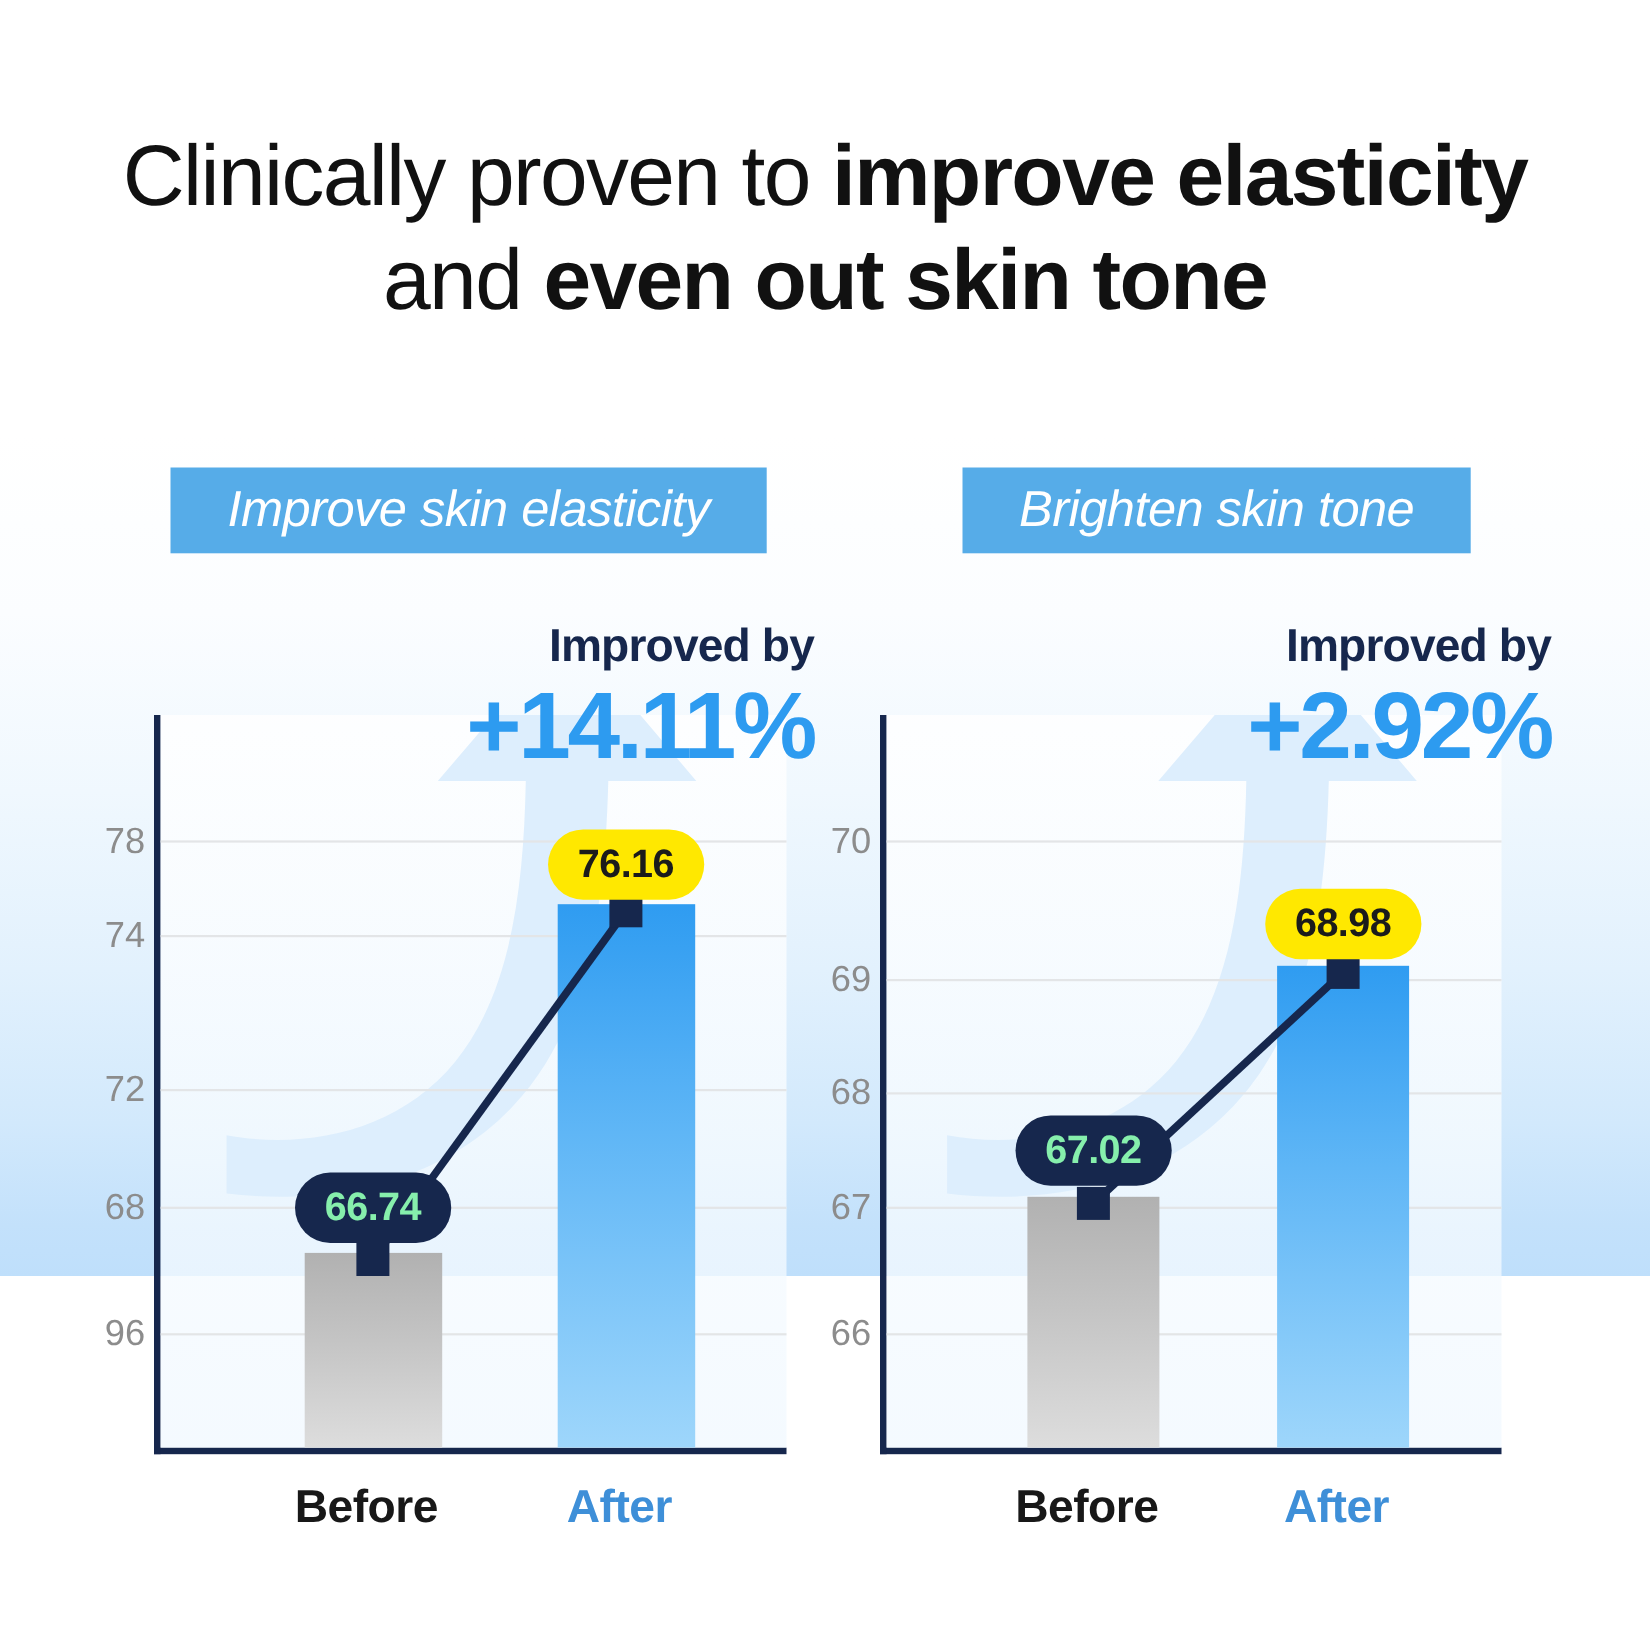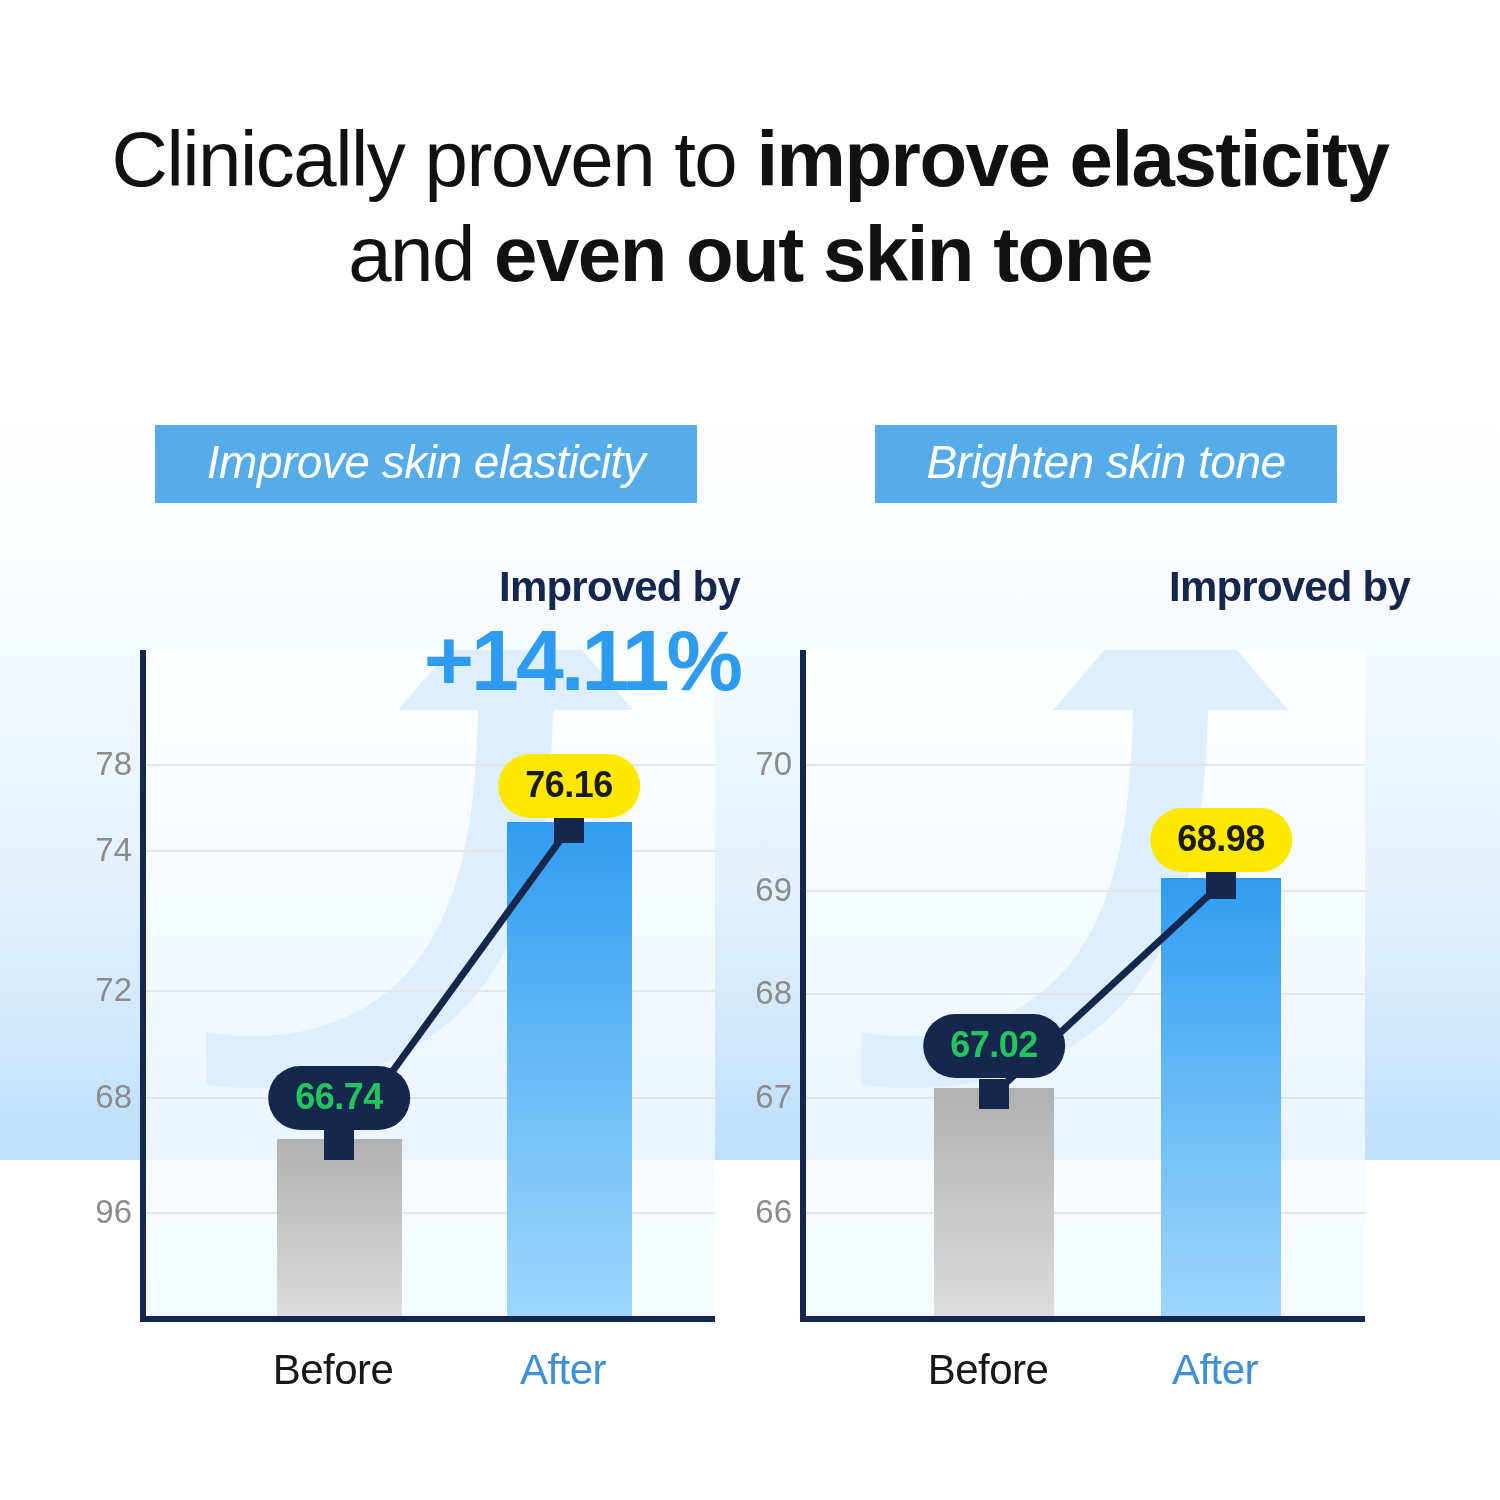--- a/index.html
+++ b/index.html
@@ -166,29 +166,29 @@
     transform:translate(-50%,-50%);
     border-radius:999px;
     font-size:36px;
     font-weight:700;
     letter-spacing:-0.5px;
     padding:13px 27px 15px;
     white-space:nowrap;
     z-index:7;
     line-height:1;
   }
-  .pill.dark  { background:#16274d; color:#22c55e; }
+  .pill.dark  { background:#16274d; color:#86efac; }
   .pill.light { background:#ffe800; color:#1b1b1b; }
 
   
   .xlab {
     position:absolute;
     transform:translateX(-50%);
     font-size:42px;
-    font-weight:400;
+    font-weight:700;
     letter-spacing:-0.5px;
     white-space:nowrap;
   }
   .xlab.before { color:#181818; }
   .xlab.after  { color:#3e8fd8; }
 </style>
 </head>
 <body>
 
 <div id="page">
@@ -204,20 +204,21 @@
   <div class="panel" id="panel-right">
     <span class="badge">Brighten skin tone</span>
   </div>
 
   <div class="improve" id="improve-left">
     <span class="lbl">Improved by</span>
     <span class="pct">+14.11%</span>
   </div>
   <div class="improve" id="improve-right">
     <span class="lbl">Improved by</span>
+    <span class="pct">+2.92%</span>
   </div>
 
   <div class="chart" id="chart-left">
     <div class="plot">
       <div class="plotbg"></div>
 
       <svg class="swoosh" viewBox="0 0 575 672" width="575" height="672" style="left:0;top:0;">
         <path d="M60 382 C 130 395, 215 380, 268 315 C 318 253, 330 160, 332 60 L 332 60 L 252 60 L 370 -78 L 487 60 L 407 60 C 404 176, 388 284, 320 356 C 252 428, 150 446, 60 435 Z" fill="#ddeefd"></path>
       </svg>
 

